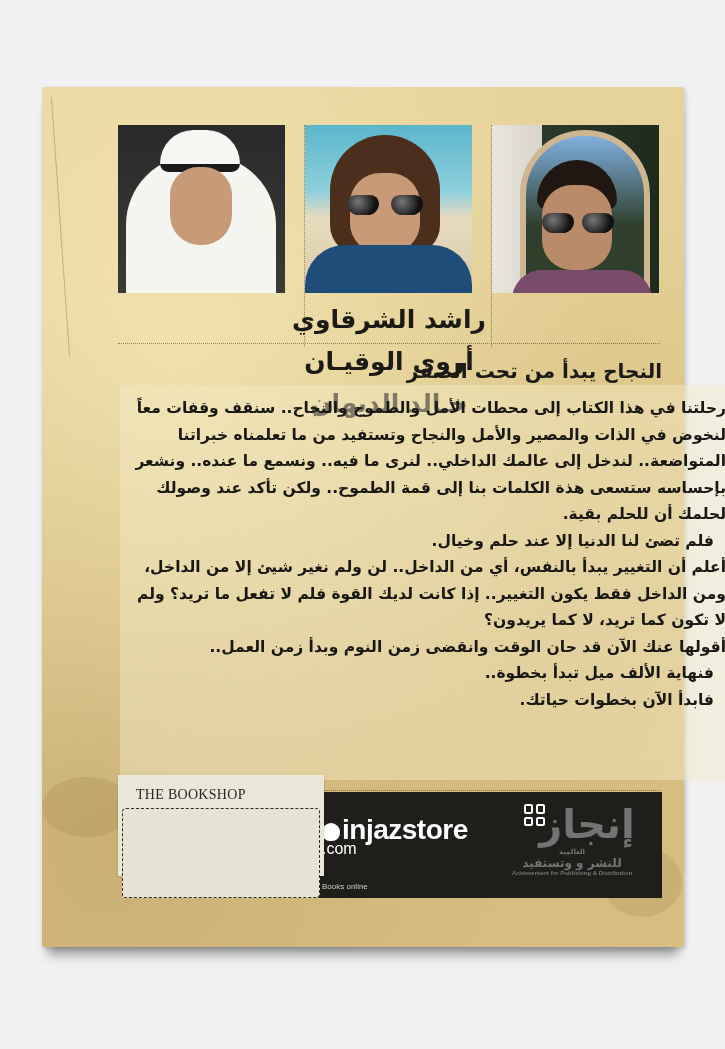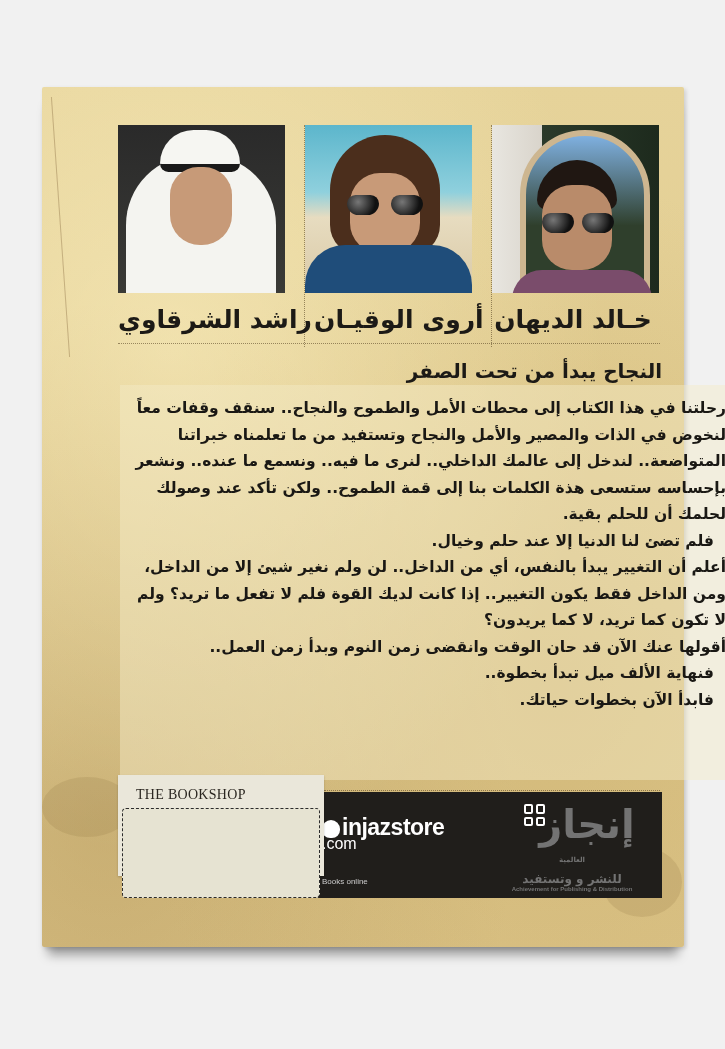--- a/index.html
+++ b/index.html
@@ -51,21 +51,21 @@
     .photo-3 .hair { position:absolute; left:45px; top:35px; width:80px; height:50px; background:#201712; border-radius:40px 40px 10px 10px; }
     .photo-3 .face { position:absolute; left:50px; top:60px; width:70px; height:85px; background:#b98b6a; border-radius:30px; }
     .photo-3 .glasses { position:absolute; left:48px; top:88px; width:76px; height:20px; }
     .photo-3 .body { position:absolute; left:20px; top:145px; width:140px; height:30px; background:#7a4c6b; border-radius:30px 30px 0 0; }
     .lens { position:absolute; top:0; width:32px; height:20px; background: radial-gradient(circle at 35% 35%, #777, #111 70%); border-radius: 12px 12px 16px 16px; }
     .lens.l { left: 2px; } .lens.r { right: 2px; }
     .vdiv { position:absolute; top: 38px; height: 222px; border-left: 1px dotted rgba(80,60,30,0.55); }
     .names {
       position: absolute; left: 76px; top: 212px;
       width: 542px; height: 42px;
-      display: flex; direction: ltr;
+      display: flex; direction: ltr; flex-direction: column;
     }
     .name {
       flex: 1; text-align: center;
       font-family: "DejaVu Sans", sans-serif;
       font-weight: bold; font-size: 25px; color: #1c1a16;
       direction: rtl; line-height: 42px; white-space: nowrap;
     }
     .hdiv { position:absolute; left: 76px; width: 542px; border-top: 1px dotted rgba(80,60,30,0.55); }
     .title {
       position: absolute; right: 22px; top: 272px;
@@ -86,32 +86,32 @@
     .blurb p.indent { padding-right: 12px; }
     .banner {
       position: absolute; left: 240px; top: 705px;
       width: 380px; height: 106px;
       background: #201e1b;
     }
     .store {
       position: absolute; left: 40px; top: 22px;
       color: #fff; font-family: "Liberation Sans", sans-serif;
     }
-    .store-main { font-size: 23px; font-weight: bold; letter-spacing: -0.5px; }
+    .store-main { font-size: 28px; font-weight: bold; letter-spacing: -0.5px; }
     .store-main .apple { display:inline-block; width: 18px; height: 18px; background:#fff; border-radius: 50% 50% 45% 45%; margin-right: 2px; vertical-align: middle; }
     .store-com { font-size: 16px; text-align: left; margin-top: -6px; }
     .store-sub { font-size: 8px; color: #ccc; margin-top: 24px; }
     .pub {
       position: absolute; right: 20px; top: 8px;
       width: 140px; height: 90px; color: #737373; text-align: center;
     }
     .pub-squares { position:absolute; left: 22px; top: 4px; width: 22px; height: 22px; display:grid; grid-template-columns: 9px 9px; gap: 3px; }
     .pub-squares span { border: 2px solid #fff; border-radius: 2px; }
     .pub-main { font-size: 40px; font-weight: bold; direction: rtl; line-height: 48px; margin-left: 30px; }
-    .pub-ar { font-size: 12px; direction: rtl; font-weight: bold; margin-top: 8px; }
+    .pub-ar { font-size: 12px; direction: rtl; font-weight: bold; }
     .pub-en { font-size: 6px; font-weight: bold; font-family: "Liberation Sans", sans-serif; }
     .sticker {
       position: absolute; left: 76px; top: 688px;
       width: 206px; height: 101px;
       background: #eae7da;
       border-radius: 0;
       box-shadow: 0 1px 2px rgba(0,0,0,0.2);
     }
     .sticker-title {
       position: absolute; left: 18px; top: 12px;

